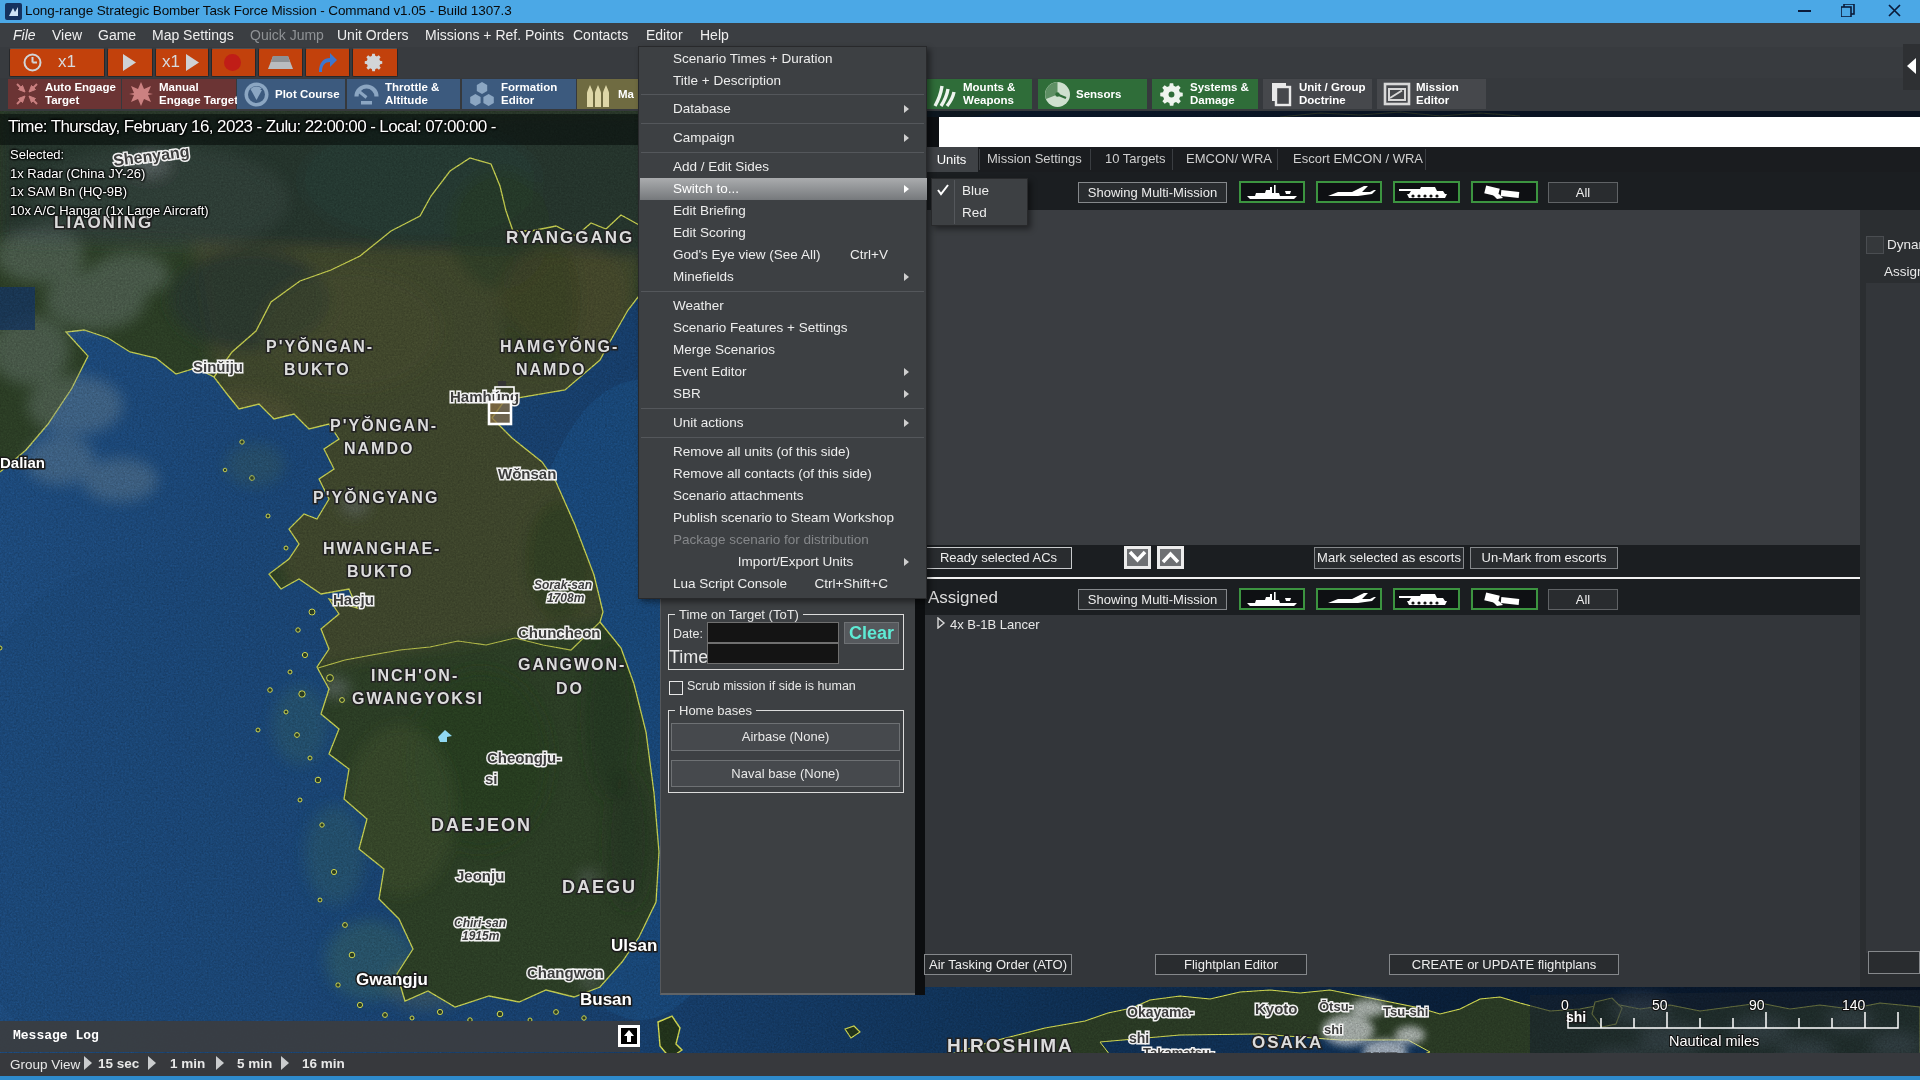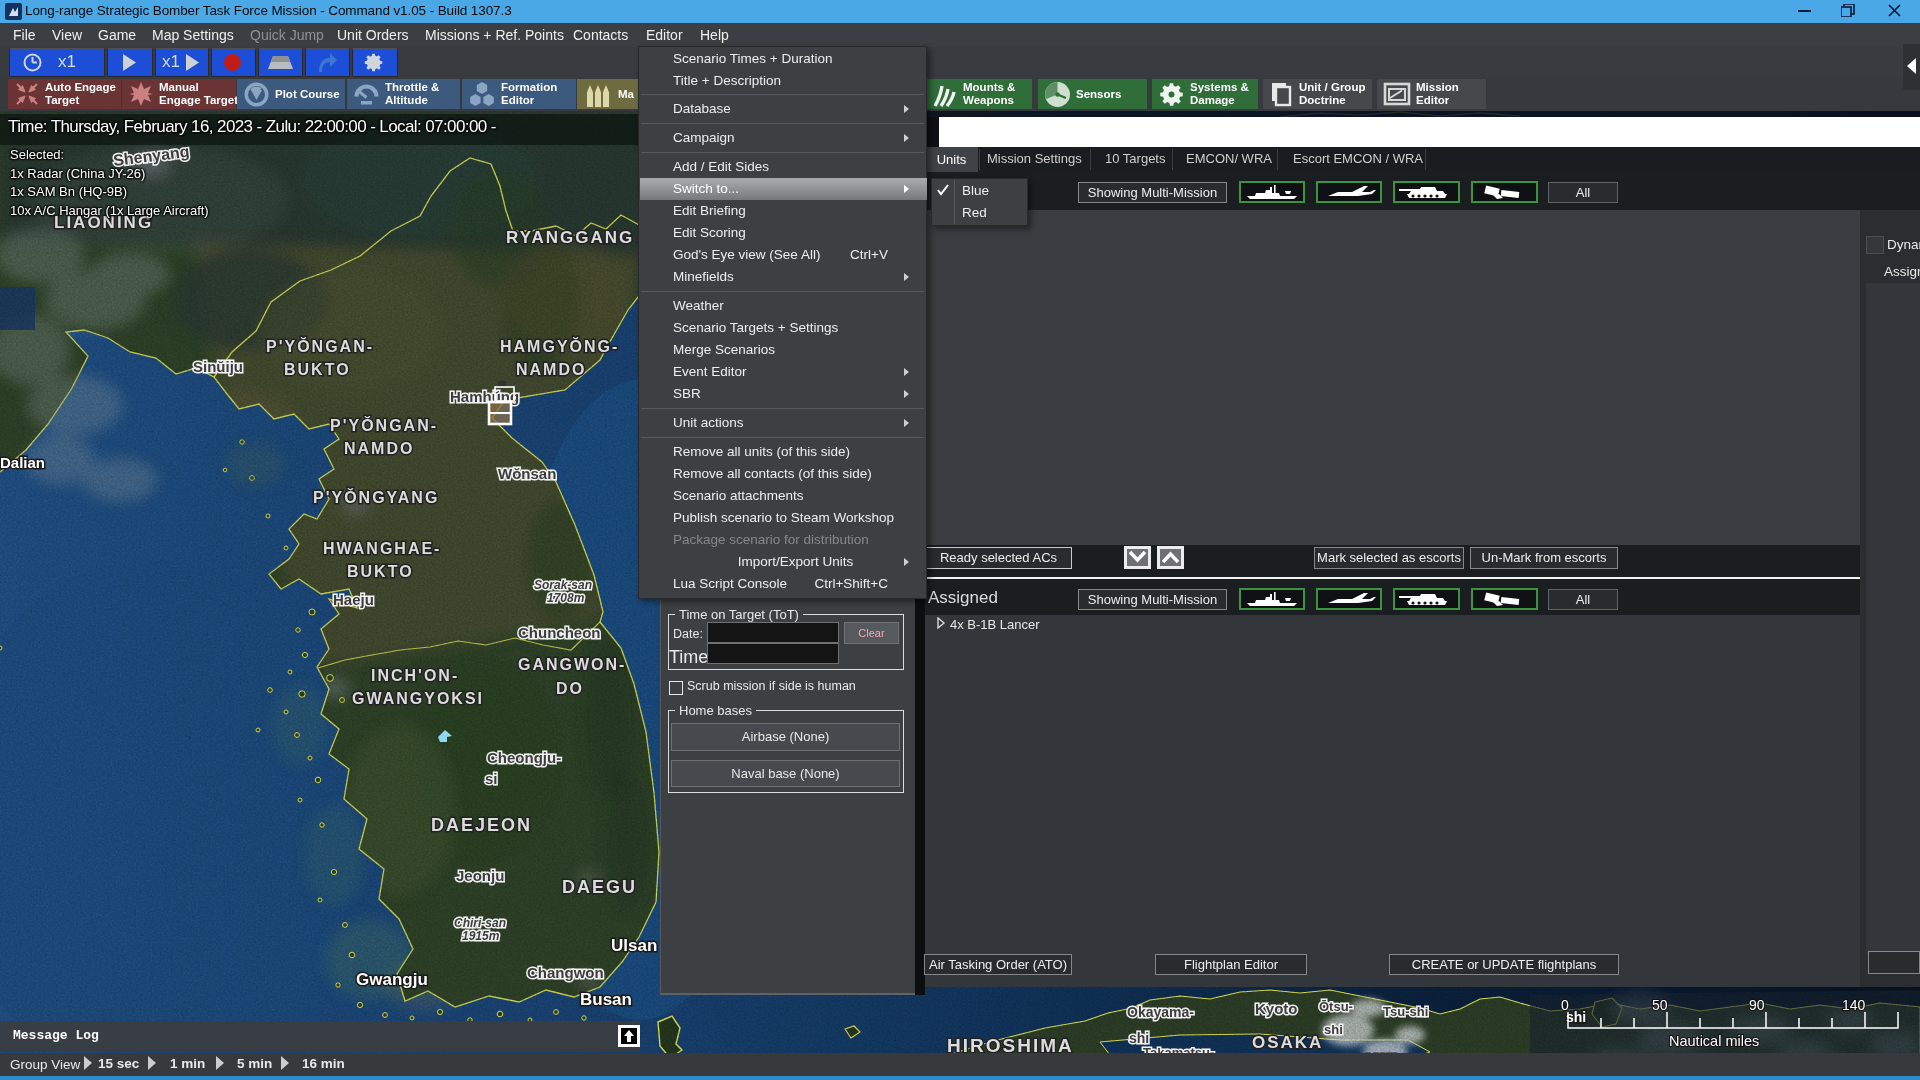--- a/index.html
+++ b/index.html
@@ -1,17 +1,17 @@
 <!DOCTYPE html>
 <html><head><meta charset="utf-8">
 <style>
   html,body{margin:0;padding:0;background:#000;}
   #app{position:relative;width:1920px;height:1080px;overflow:hidden;font-family:"Liberation Sans",sans-serif;background:#0c1a30;}
   .abs{position:absolute;}
-  .btn1{position:absolute;background:#1d4ed8;border:1px solid #26282b;border-top-color:#4d5054;border-radius:2px;}
+  .btn1{position:absolute;background:#c2410c;border:1px solid #26282b;border-top-color:#4d5054;border-radius:2px;}
   .tb2{position:absolute;top:79px;height:30px;color:#fff;font-size:11.5px;font-weight:600;line-height:13px;display:flex;align-items:center;}
   .tb2 span{white-space:nowrap;}
   .tb2 .ic{flex:0 0 auto;margin:0 5px 0 6px;}
   .mi{position:absolute;left:34px;right:8px;height:22px;line-height:22px;color:#ededed;font-size:13.5px;white-space:nowrap;}
   .sep{position:absolute;left:2px;right:2px;height:1px;background:#54575b;}
   .arr{position:absolute;right:9px;width:0;height:0;border-left:5px solid #cfcfcf;border-top:4px solid transparent;border-bottom:4px solid transparent;}
   .pbtn{position:absolute;background:#292c2f;border:1px solid #85888b;color:#ededed;font-size:13px;text-align:center;box-sizing:border-box;}
   .ibtn{position:absolute;background:#0e1013;border:2px solid #3c9440;box-sizing:border-box;}
   .provl{font-weight:bold;fill:#dcdcdc;stroke:#222;stroke-width:3px;paint-order:stroke;letter-spacing:2px;}
   .cityl{fill:#fff;stroke:#1a1a1a;stroke-width:3px;paint-order:stroke;font-weight:bold;}
@@ -32,21 +32,21 @@
   <svg class="abs" style="left:1841px;top:4px" width="14" height="13">
         <rect x="3" y="0" width="10" height="10" fill="none" stroke="#0b1b3a" stroke-width="1.6"></rect>
         <rect x="0" y="3" width="10" height="10" fill="#4ba8e6" stroke="#0b1b3a" stroke-width="1.6"></rect>
       </svg>
   <svg class="abs" style="left:1888px;top:4px" width="13" height="13">
         <path d="M1 1 L12 12 M12 1 L1 12" stroke="#0b1b3a" stroke-width="1.7"></path>
       </svg>
 </div>
 
 <div class="abs" style="left:0;top:23px;width:1920px;height:24px;background:#3b3e42;color:#efefef;font-size:14px;">
-  <span class="abs" style="left:13px;top:4px;">File</span>
+  <span class="abs" style="left:13px;top:4px;font-style:italic;">File</span>
   <span class="abs" style="left:52px;top:4px;">View</span>
   <span class="abs" style="left:98px;top:4px;">Game</span>
   <span class="abs" style="left:152px;top:4px;">Map Settings</span>
   <span class="abs" style="left:250px;top:4px;color:#8f9295;">Quick Jump</span>
   <span class="abs" style="left:337px;top:4px;">Unit Orders</span>
   <span class="abs" style="left:425px;top:4px;">Missions + Ref. Points</span>
   <span class="abs" style="left:573px;top:4px;">Contacts</span>
   <span class="abs" style="left:646px;top:4px;">Editor</span>
   <span class="abs" style="left:700px;top:4px;">Help</span>
 </div>
@@ -394,21 +394,21 @@
 
 <div class="abs" style="left:0;top:114px;width:638px;height:31px;background:rgba(4,10,8,0.55);"></div>
 <div class="abs" style="left:8px;top:117px;width:630px;overflow:hidden;white-space:nowrap;font-size:17px;letter-spacing:-0.6px;color:#fff;text-shadow:0 0 3px #000,1px 1px 2px #000,-1px -1px 2px #000;white-space:nowrap;">Time: Thursday, February 16, 2023 - Zulu: 22:00:00 - Local: 07:00:00 -</div>
 <div class="abs" style="left:10px;top:146px;font-size:13px;color:#fff;text-shadow:1px 1px 2px #000,-1px -1px 2px #000,1px -1px 2px #000,-1px 1px 2px #000;line-height:18.5px;">Selected:<br>1x Radar (China JY-26)<br>1x SAM Bn (HQ-9B)<br>10x A/C Hangar (1x Large Aircraft)</div>
 
 <div class="abs" style="left:660px;top:117px;width:256px;height:878px;background:#3d4043;border-left:1px solid #55585c;border-bottom:2px solid #606366;box-sizing:border-box;color:#e8e8e8;">
   <div class="abs" style="left:7px;top:497px;width:234px;height:54px;border:1px solid #dcdcdc;"></div>
   <div class="abs" style="left:14px;top:490px;font-size:13px;background:#3d4043;padding:0 4px;">Time on Target (ToT)</div>
   <span class="abs" style="left:12px;top:510px;font-size:12.5px;">Date:</span>
   <div class="abs" style="left:46px;top:505px;width:130px;height:19px;background:#141414;border:1px solid #707070;"></div>
-  <div class="abs" style="left:183px;top:505px;width:53px;height:20px;background:#56595d;border:1px solid #6e7174;color:#fca5a5;font-size:11px;text-align:center;line-height:20px;">Clear</div>
+  <div class="abs" style="left:183px;top:505px;width:53px;height:20px;background:#56595d;border:1px solid #6e7174;color:#5eead4;font-size:18px;text-align:center;line-height:20px;font-weight:bold;">Clear</div>
   <span class="abs" style="left:8px;top:530px;font-size:18px;text-align:center;">Time:</span>
   <div class="abs" style="left:46px;top:526px;width:130px;height:19px;background:#141414;border:1px solid #707070;"></div>
   <div class="abs" style="left:8px;top:564px;width:12px;height:12px;background:#3d4043;border:1px solid #e8e8e8;"></div>
   <span class="abs" style="left:26px;top:562px;font-size:12.5px;">Scrub mission if side is human</span>
   <div class="abs" style="left:7px;top:593px;width:234px;height:81px;border:1px solid #dcdcdc;"></div>
   <div class="abs" style="left:14px;top:586px;font-size:13px;background:#3d4043;padding:0 4px;">Home bases</div>
   <div class="abs" style="left:10px;top:606px;width:227px;height:26px;background:#46494d;border:1px solid #6e7174;font-size:13px;text-align:center;line-height:26px;">Airbase (None)</div>
   <div class="abs" style="left:10px;top:643px;width:227px;height:25px;background:#46494d;border:1px solid #6e7174;font-size:13px;text-align:center;line-height:25px;">Naval base (None)</div>
 </div>
 
@@ -535,21 +535,21 @@
   <div class="sep" style="top:105px;"></div>
   <div class="mi" style="top:109px;">Add / Edit Sides</div>
   <div class="abs" style="left:1px;top:131px;width:287px;height:22px;background:linear-gradient(#aaacae,#76797c);"></div>
   <div class="mi" style="top:131px;color:#fff;">Switch to...<span class="arr" style="top:7px;border-left-color:#fff;"></span></div>
   <div class="mi" style="top:153px;">Edit Briefing</div>
   <div class="mi" style="top:175px;">Edit Scoring</div>
   <div class="mi" style="top:197px;">God's Eye view (See All)<span class="abs" style="right:30px;">Ctrl+V</span></div>
   <div class="mi" style="top:219px;">Minefields<span class="arr" style="top:7px;"></span></div>
   <div class="sep" style="top:244px;"></div>
   <div class="mi" style="top:248px;">Weather</div>
-  <div class="mi" style="top:270px;">Scenario Targets + Settings</div>
+  <div class="mi" style="top:270px;">Scenario Features + Settings</div>
   <div class="mi" style="top:292px;">Merge Scenarios</div>
   <div class="mi" style="top:314px;">Event Editor<span class="arr" style="top:7px;"></span></div>
   <div class="mi" style="top:336px;">SBR<span class="arr" style="top:7px;"></span></div>
   <div class="sep" style="top:361px;"></div>
   <div class="mi" style="top:365px;">Unit actions<span class="arr" style="top:7px;"></span></div>
   <div class="sep" style="top:390px;"></div>
   <div class="mi" style="top:394px;">Remove all units (of this side)</div>
   <div class="mi" style="top:416px;">Remove all contacts (of this side)</div>
   <div class="mi" style="top:438px;">Scenario attachments</div>
   <div class="mi" style="top:460px;">Publish scenario to Steam Workshop</div>

